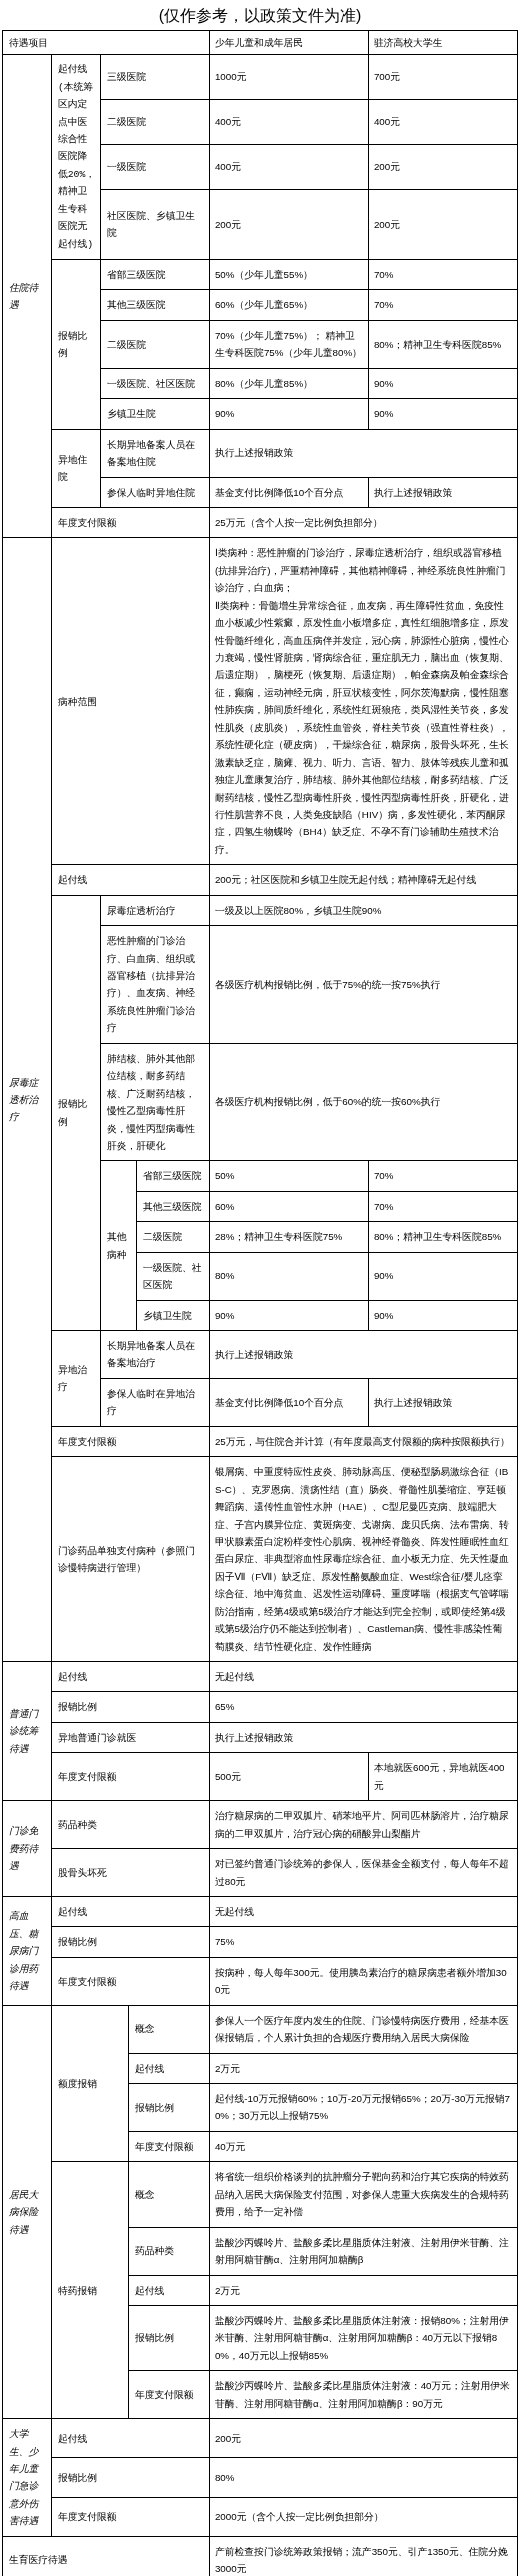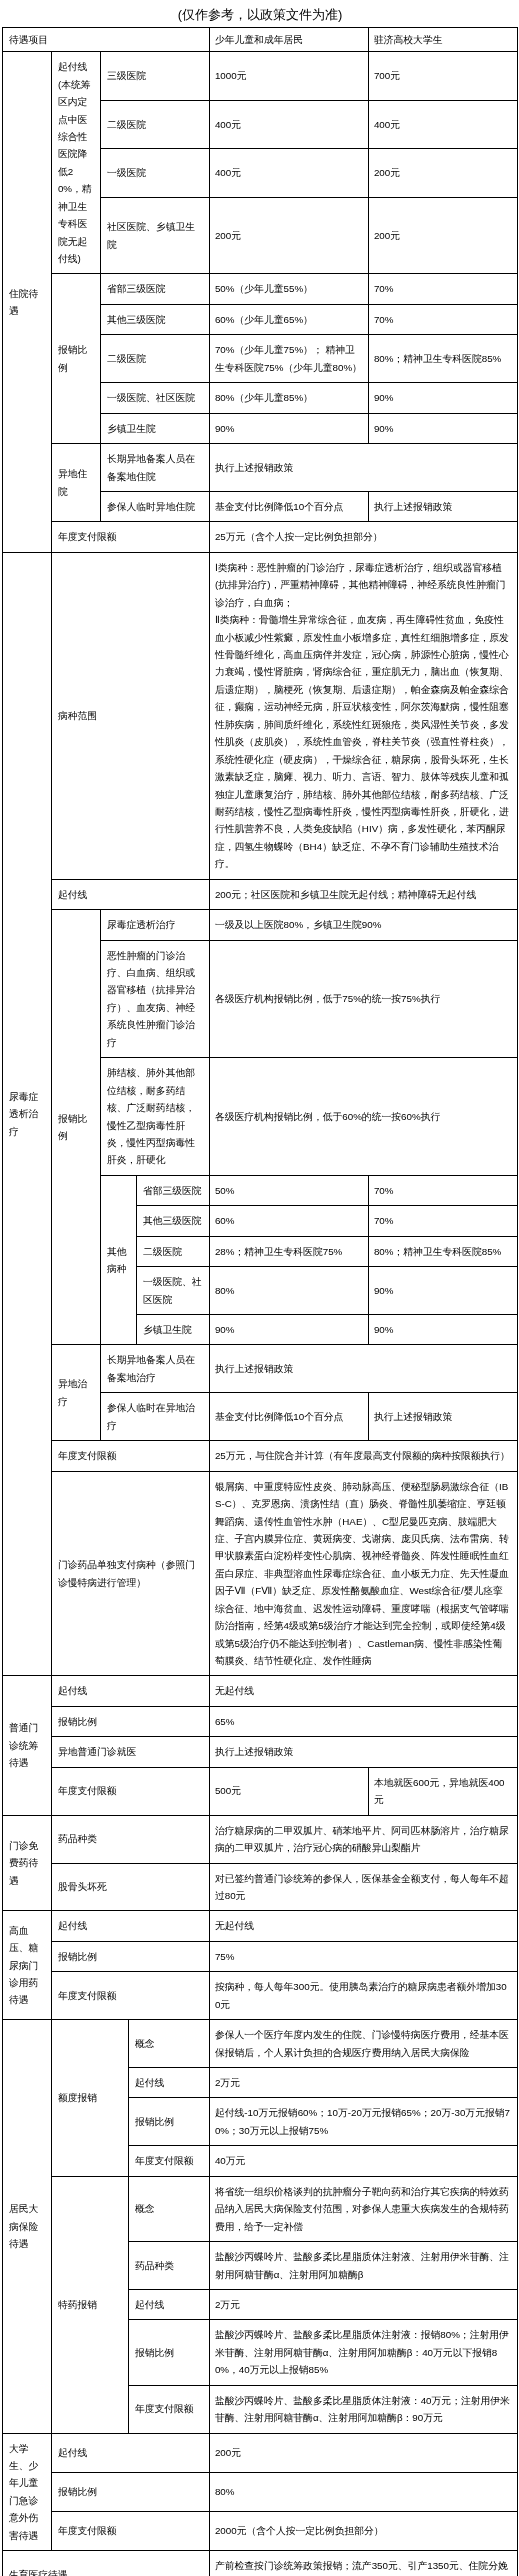--- a/index.html
+++ b/index.html
@@ -5,21 +5,21 @@
   html,body { margin:0; padding:0; background:#ffffff; }
   body {
     width:520px;
     font-family:"Liberation Sans", sans-serif;
     color:#000;
     -webkit-font-smoothing:antialiased;
   }
   .page { width:520px; }
   .doc-title {
     text-align:center;
-    font-size:13px;
+    font-size:16px;
     padding:6px 0 3.4px 0;
     color:#000;
   }
   table.benefits {
     border-collapse:collapse;
     table-layout:fixed;
     width:514px;
     margin:0 auto 4px auto;
     border:1.3px solid #000;
   }
@@ -30,22 +30,22 @@
     font-weight:normal;
     line-height:1.78;
     vertical-align:middle;
     text-align:left;
     word-break:break-all;
     overflow-wrap:anywhere;
     color:#000;
     background:#fff;
   }
   table.benefits th { padding:2.7px 5.4px; }
-  td.sec { line-height:2.3; padding-left:7.4px; }
-  td.sp  { line-height:2.25; }
+  td.sec { line-height:2.3; padding-left:7.4px;font-style:italic; }
+  td.sp  { line-height:2.25;font-family:Liberation Mono, monospace; }
   td.lab { }
   td.pre { white-space:pre-wrap; }
 </style>
 </head>
 <body>
 
 <div class="page">
   <div class="doc-title">(仅作参考，以政策文件为准)</div>
 
   <table class="benefits">

